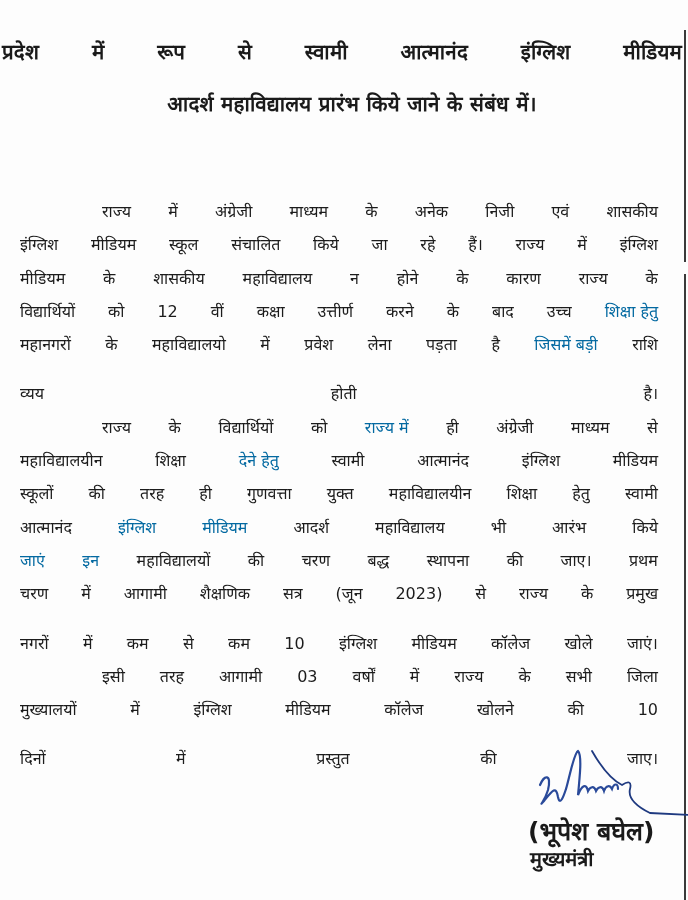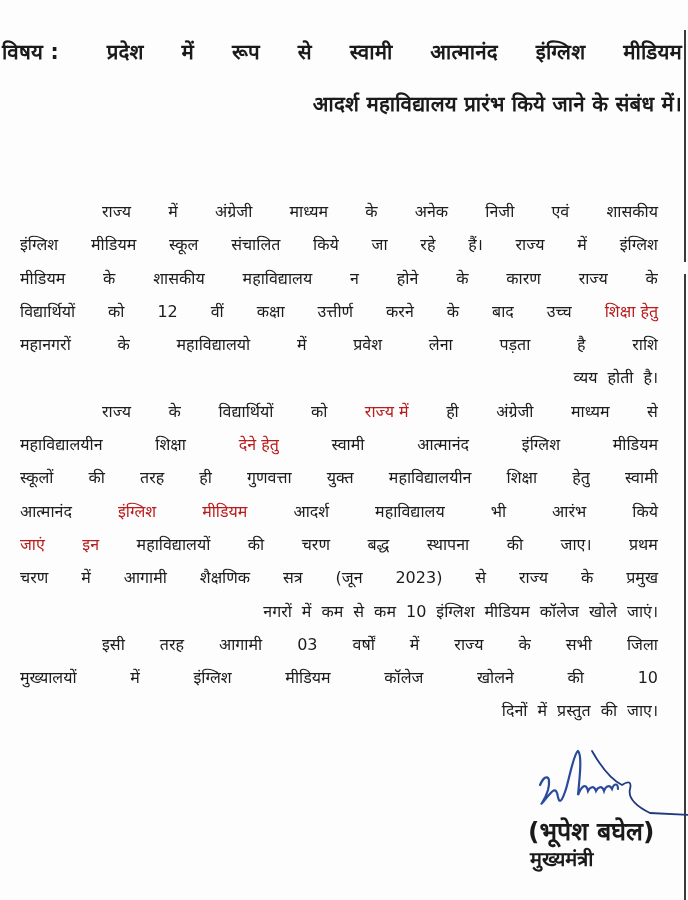--- a/index.html
+++ b/index.html
@@ -49,48 +49,49 @@
     }
     .subject .line1 {
       display: flex;
       justify-content: space-between;
       white-space: nowrap;
     }
     .subject .line1 .label {
       margin-right: 10px;
     }
     .subject .line2 {
-      text-align: right;
+      text-align: center;
       padding-left: 20px;
     }
     .body-text {
       position: absolute;
       left: 20px;
       top: 195px;
       width: 638px;
       font-size: 16px;
       line-height: 33.3px;
       color: #1c1c1c;
     }
     .para .ln {
       display: flex;
       justify-content: space-between;
       white-space: nowrap;
     }
     .para .ln.last {
-      justify-content: flex-end;
+      justify-content: space-between;
+      margin-top: 16px;
     }
     .para .ln.last span + span {
       margin-left: 10px;
     }
     .para .ln.indent {
       padding-left: 82px;
     }
     .faded {
-      color: #b91c1c;
+      color: #0369a1;
     }
     .signature-block {
       position: absolute;
       left: 510px;
       top: 745px;
       width: 178px;
       height: 150px;
     }
     .sig-svg {
       position: absolute;
@@ -117,21 +118,20 @@
 </head>
 <body>
 
 <div class="page">
 
   <div class="right-border"></div>
   <div class="right-border-gap"></div>
 
   <div class="subject">
     <div class="line1">
-      <span class="label">विषय :</span>
       <span>प्रदेश</span>
       <span>में</span>
       <span>रूप</span>
       <span>से</span>
       <span>स्वामी</span>
       <span>आत्मानंद</span>
       <span>इंग्लिश</span>
       <span>मीडियम</span>
     </div>
     <div class="line2">आदर्श महाविद्यालय प्रारंभ किये जाने के संबंध में।</div>
@@ -190,20 +190,21 @@
         </div>
         <div class="ln">
           <span>महानगरों</span>
           <span>के</span>
           <span>महाविद्यालयो</span>
           <span>में</span>
           <span>प्रवेश</span>
           <span>लेना</span>
           <span>पड़ता</span>
           <span>है</span>
+          <span class="faded">जिसमें बड़ी</span>
           <span>राशि</span>
         </div>
         <div class="ln last">
           <span>व्यय</span>
           <span>होती</span>
           <span>है।</span>
         </div>
         <div class="ln indent">
           <span>राज्य</span>
           <span>के</span>

